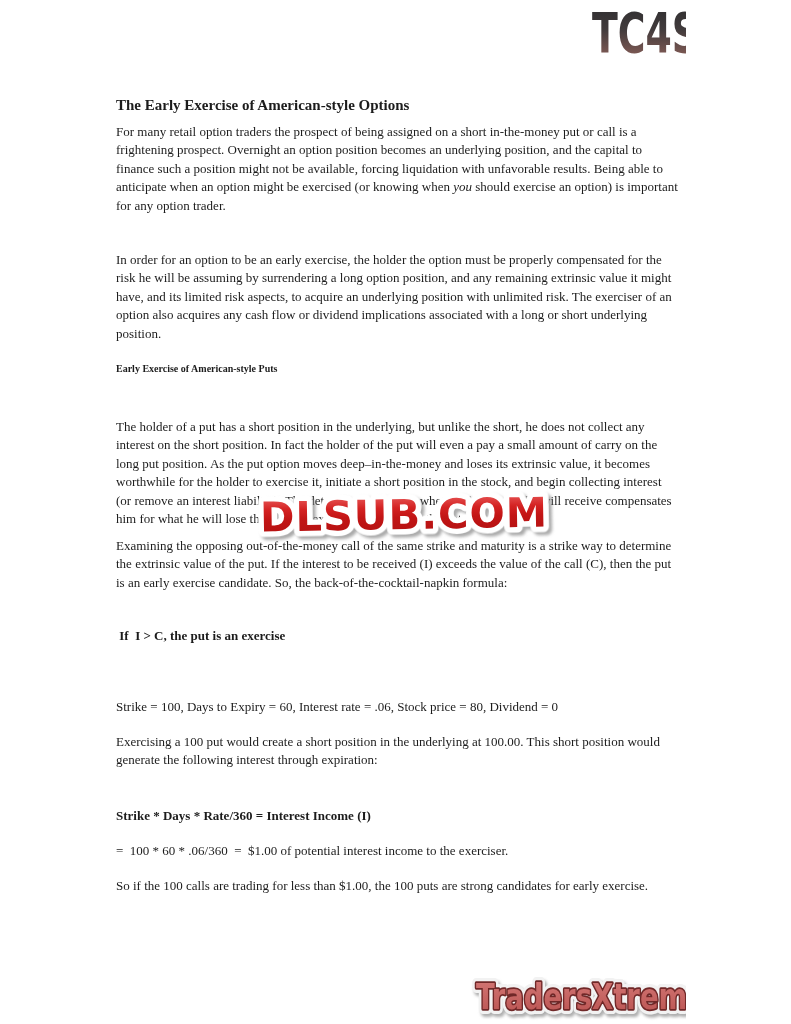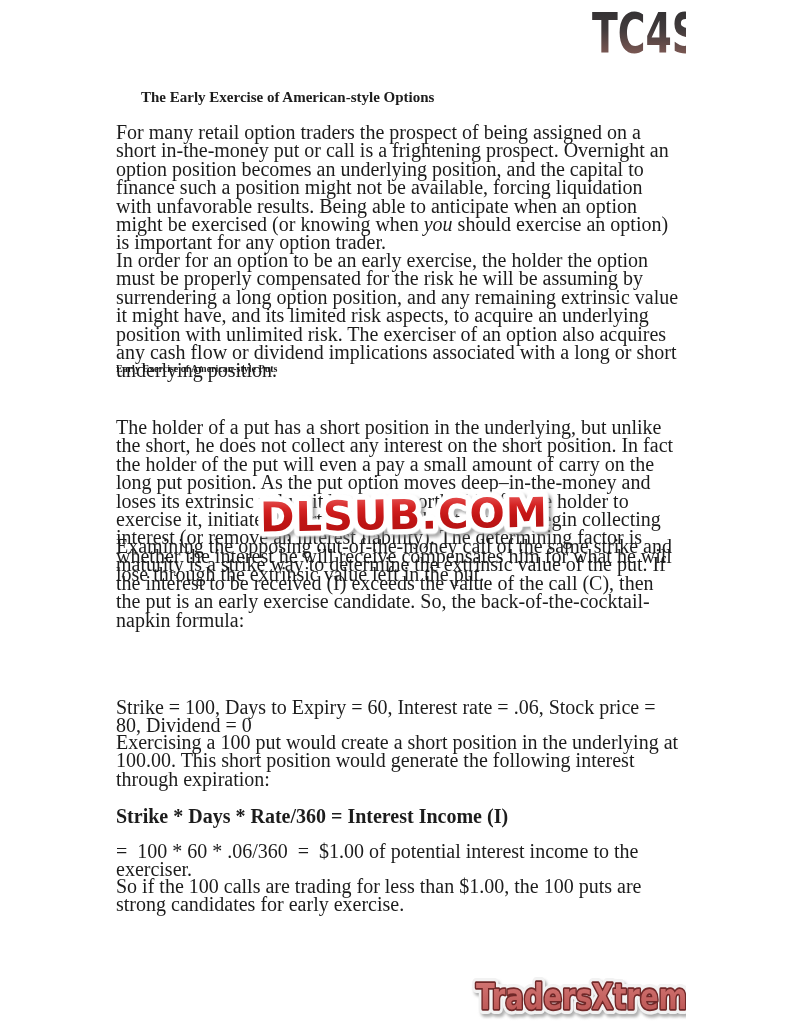--- a/index.html
+++ b/index.html
@@ -11,29 +11,29 @@
     background: #ffffff;
     overflow: hidden;
     font-family: "Liberation Serif", serif;
     color: #1c1c1c;
   }
   .body-text {
     position: absolute;
     left: 116px;
     width: 563px;
     margin: 0;
-    font-size: 20px;
+    font-size: 13px;
     line-height: 18.4px;
     font-weight: normal;
     text-align: left;
   }
   .bold { font-weight: bold; }
   .pre { white-space: pre-wrap; }
   
-  .pos-title    { top: 88px; margin-left: 25px;  }
+  .pos-title    { top: 96px;  }
   .pos-p1       { top: 123px; }
   .pos-p2       { top: 251px; }
   .pos-h2       { top: 360px; }
   .pos-p3       { top: 418px; }
   .pos-p4       { top: 537px; }
   .pos-formula1 { top: 627px; }
   .pos-example  { top: 663px; }
   .pos-params   { top: 698px; }
   .pos-p5       { top: 733px; }
   .pos-formula2 { top: 807px; }
@@ -103,20 +103,21 @@
   <p class="body-text pos-p1"><span>For many retail option traders the prospect of being assigned on a short in-the-money put or call is a frightening prospect. Overnight an option position becomes an underlying position, and the capital to finance such a position might not be available, forcing liquidation with unfavorable results. Being able to anticipate when an option might be exercised (or knowing when </span><i>you</i><span> should exercise an option) is important for any option trader.</span></p>
 
   <p class="body-text pos-p2">In order for an option to be an early exercise, the holder the option must be properly compensated for the risk he will be assuming by surrendering a long option position, and any remaining extrinsic value it might have, and its limited risk aspects, to acquire an underlying position with unlimited risk. The exerciser of an option also acquires any cash flow or dividend implications associated with a long or short underlying position.</p>
 
   <h2 class="body-text bold pos-h2" style="font-size:10px;">Early Exercise of American-style Puts</h2>
 
   <p class="body-text pos-p3">The holder of a put has a short position in the underlying, but unlike the short, he does not collect any interest on the short position. In fact the holder of the put will even a pay a small amount of carry on the long put position. As the put option moves deep–in-the-money and loses its extrinsic value, it becomes worthwhile for the holder to exercise it, initiate a short position in the stock, and begin collecting interest (or remove an interest liability). The determining factor is whether the interest he will receive compensates him for what he will lose through the extrinsic value left in the put.</p>
 
   <p class="body-text pos-p4">Examining the opposing out-of-the-money call of the same strike and maturity is a strike way to determine the extrinsic value of the put. If the interest to be received (I) exceeds the value of the call (C), then the put is an early exercise candidate. So, the back-of-the-cocktail-napkin formula:</p>
 
+  <p class="body-text bold pre pos-formula1"> If  I &gt; C, the put is an exercise</p>
 
 
   <p class="body-text pos-params">Strike = 100, Days to Expiry = 60, Interest rate = .06, Stock price = 80, Dividend = 0</p>
 
   <p class="body-text pos-p5">Exercising a 100 put would create a short position in the underlying at 100.00. This short position would generate the following interest through expiration:</p>
 
   <p class="body-text bold pos-formula2">Strike * Days * Rate/360 = Interest Income (I)</p>
 
   <p class="body-text pre pos-calc">=  100 * 60 * .06/360  =  $1.00 of potential interest income to the exerciser.</p>
 

